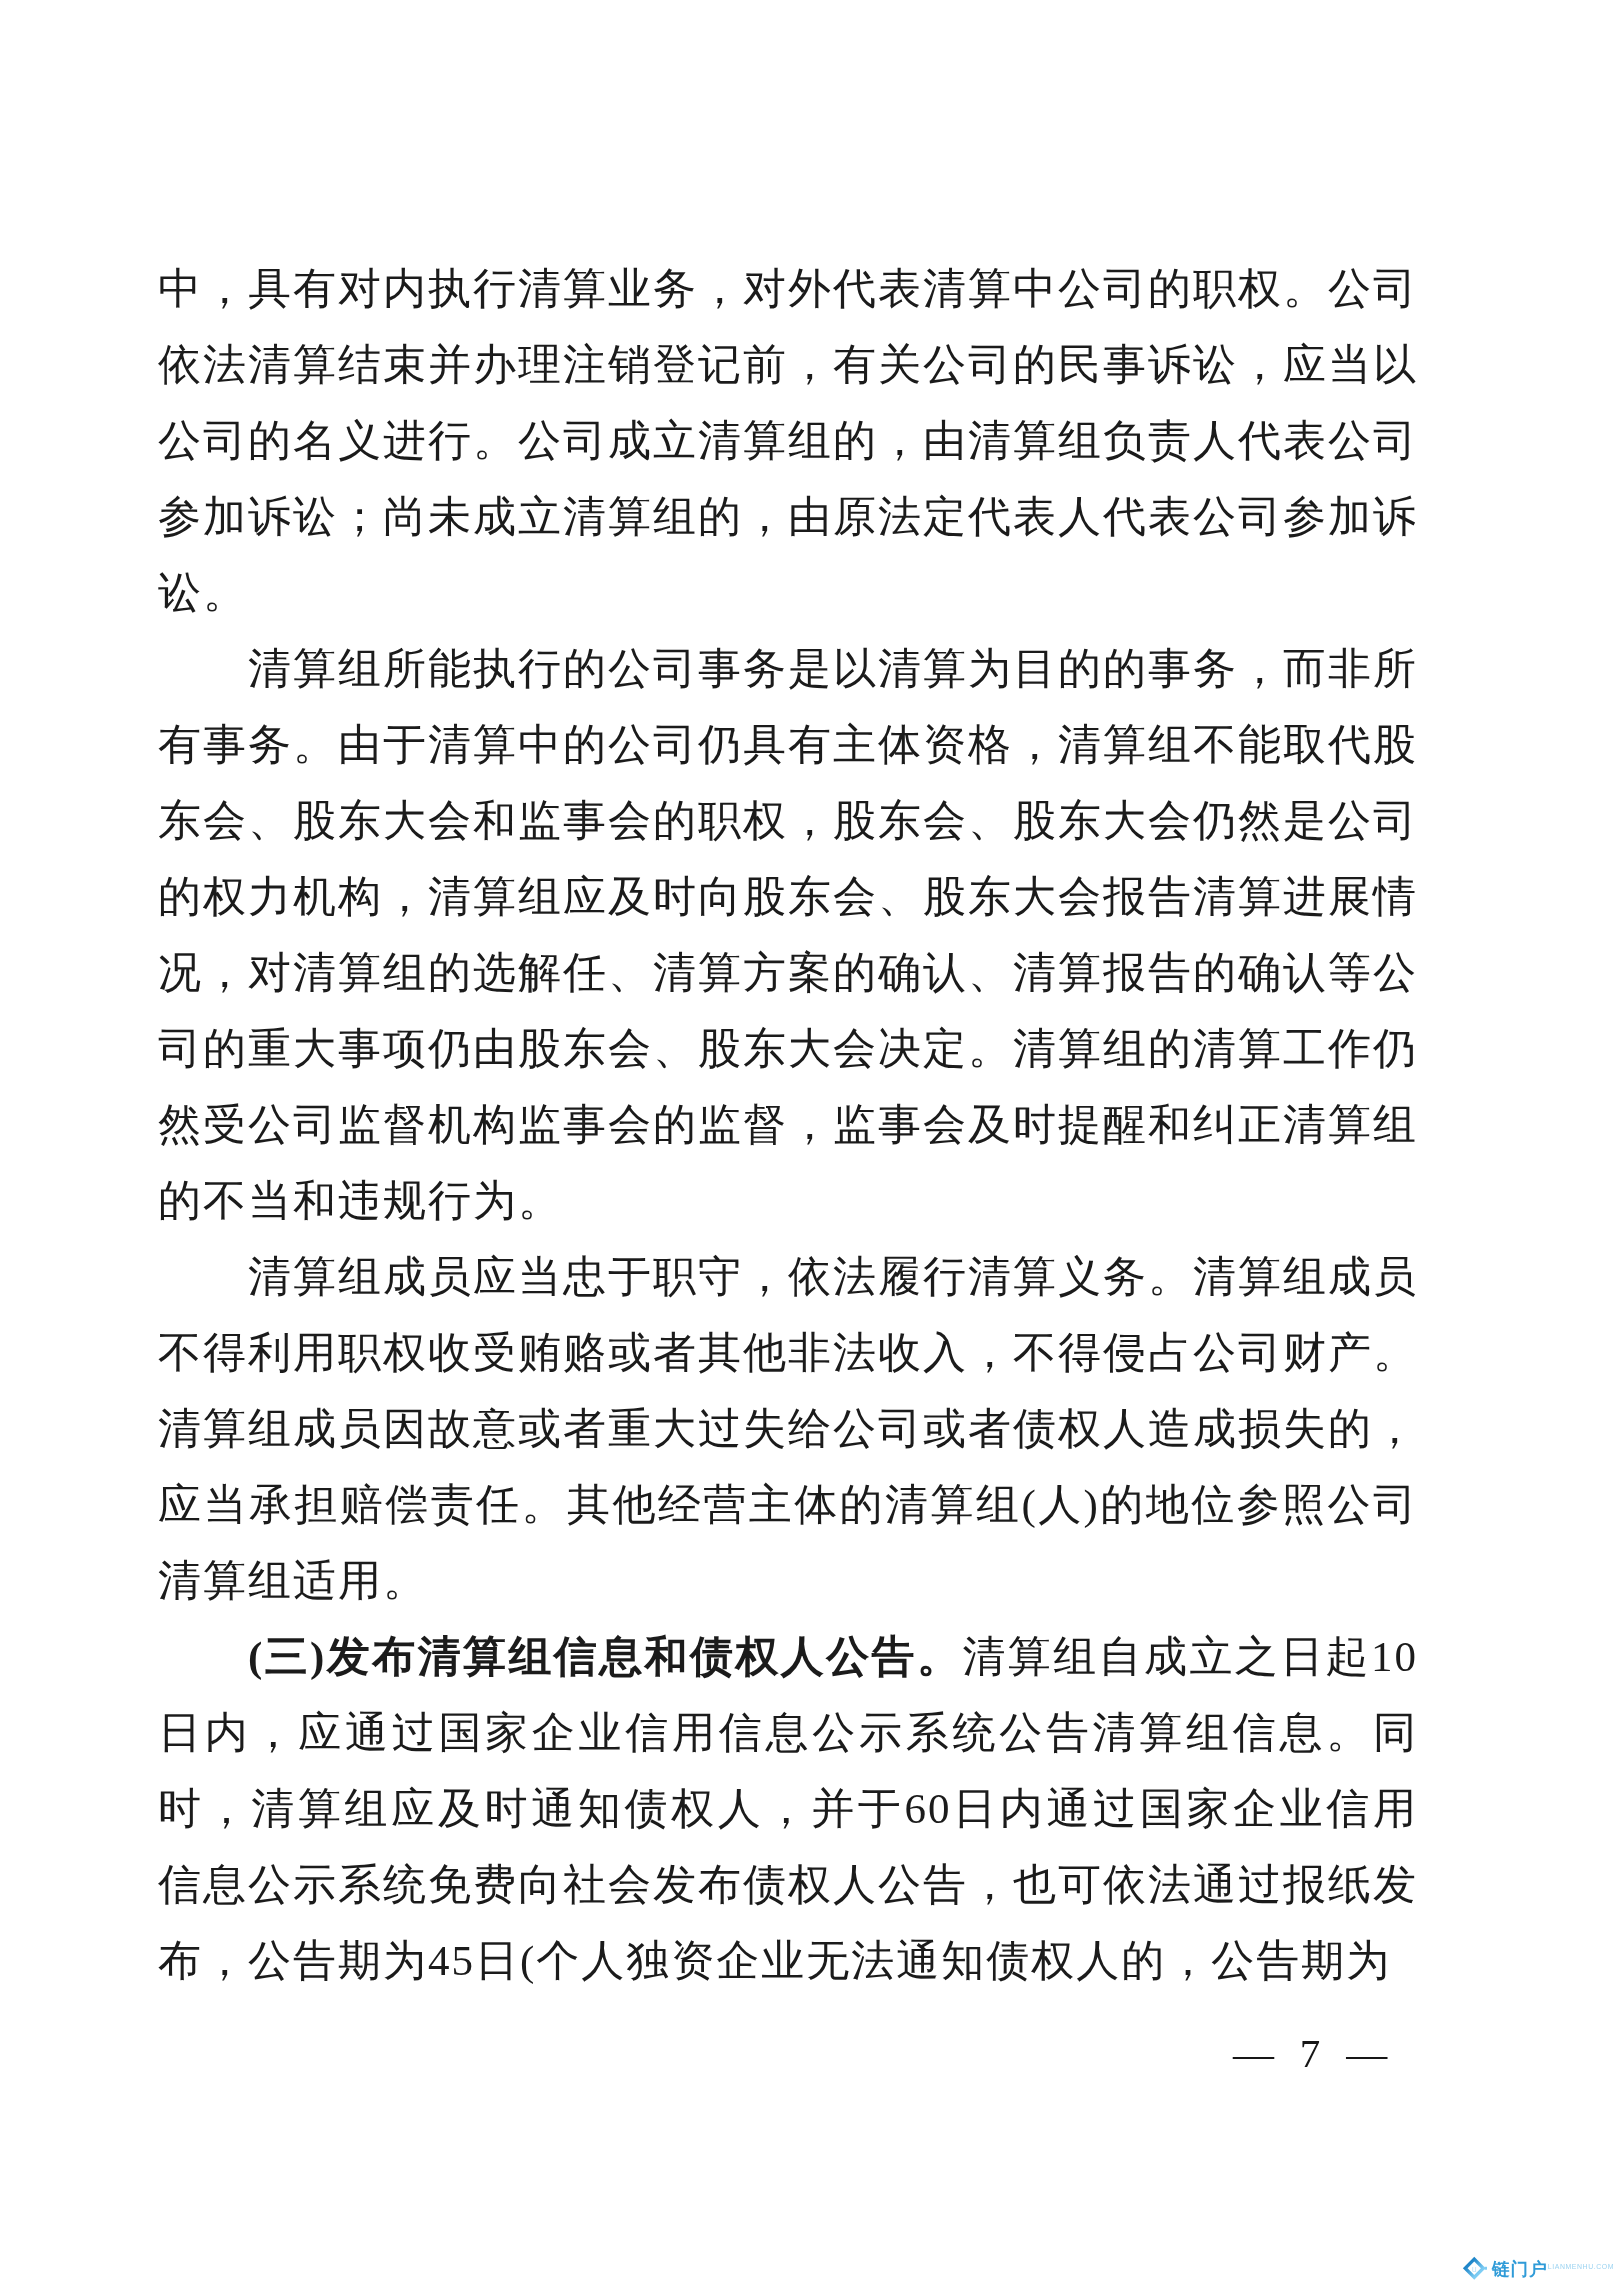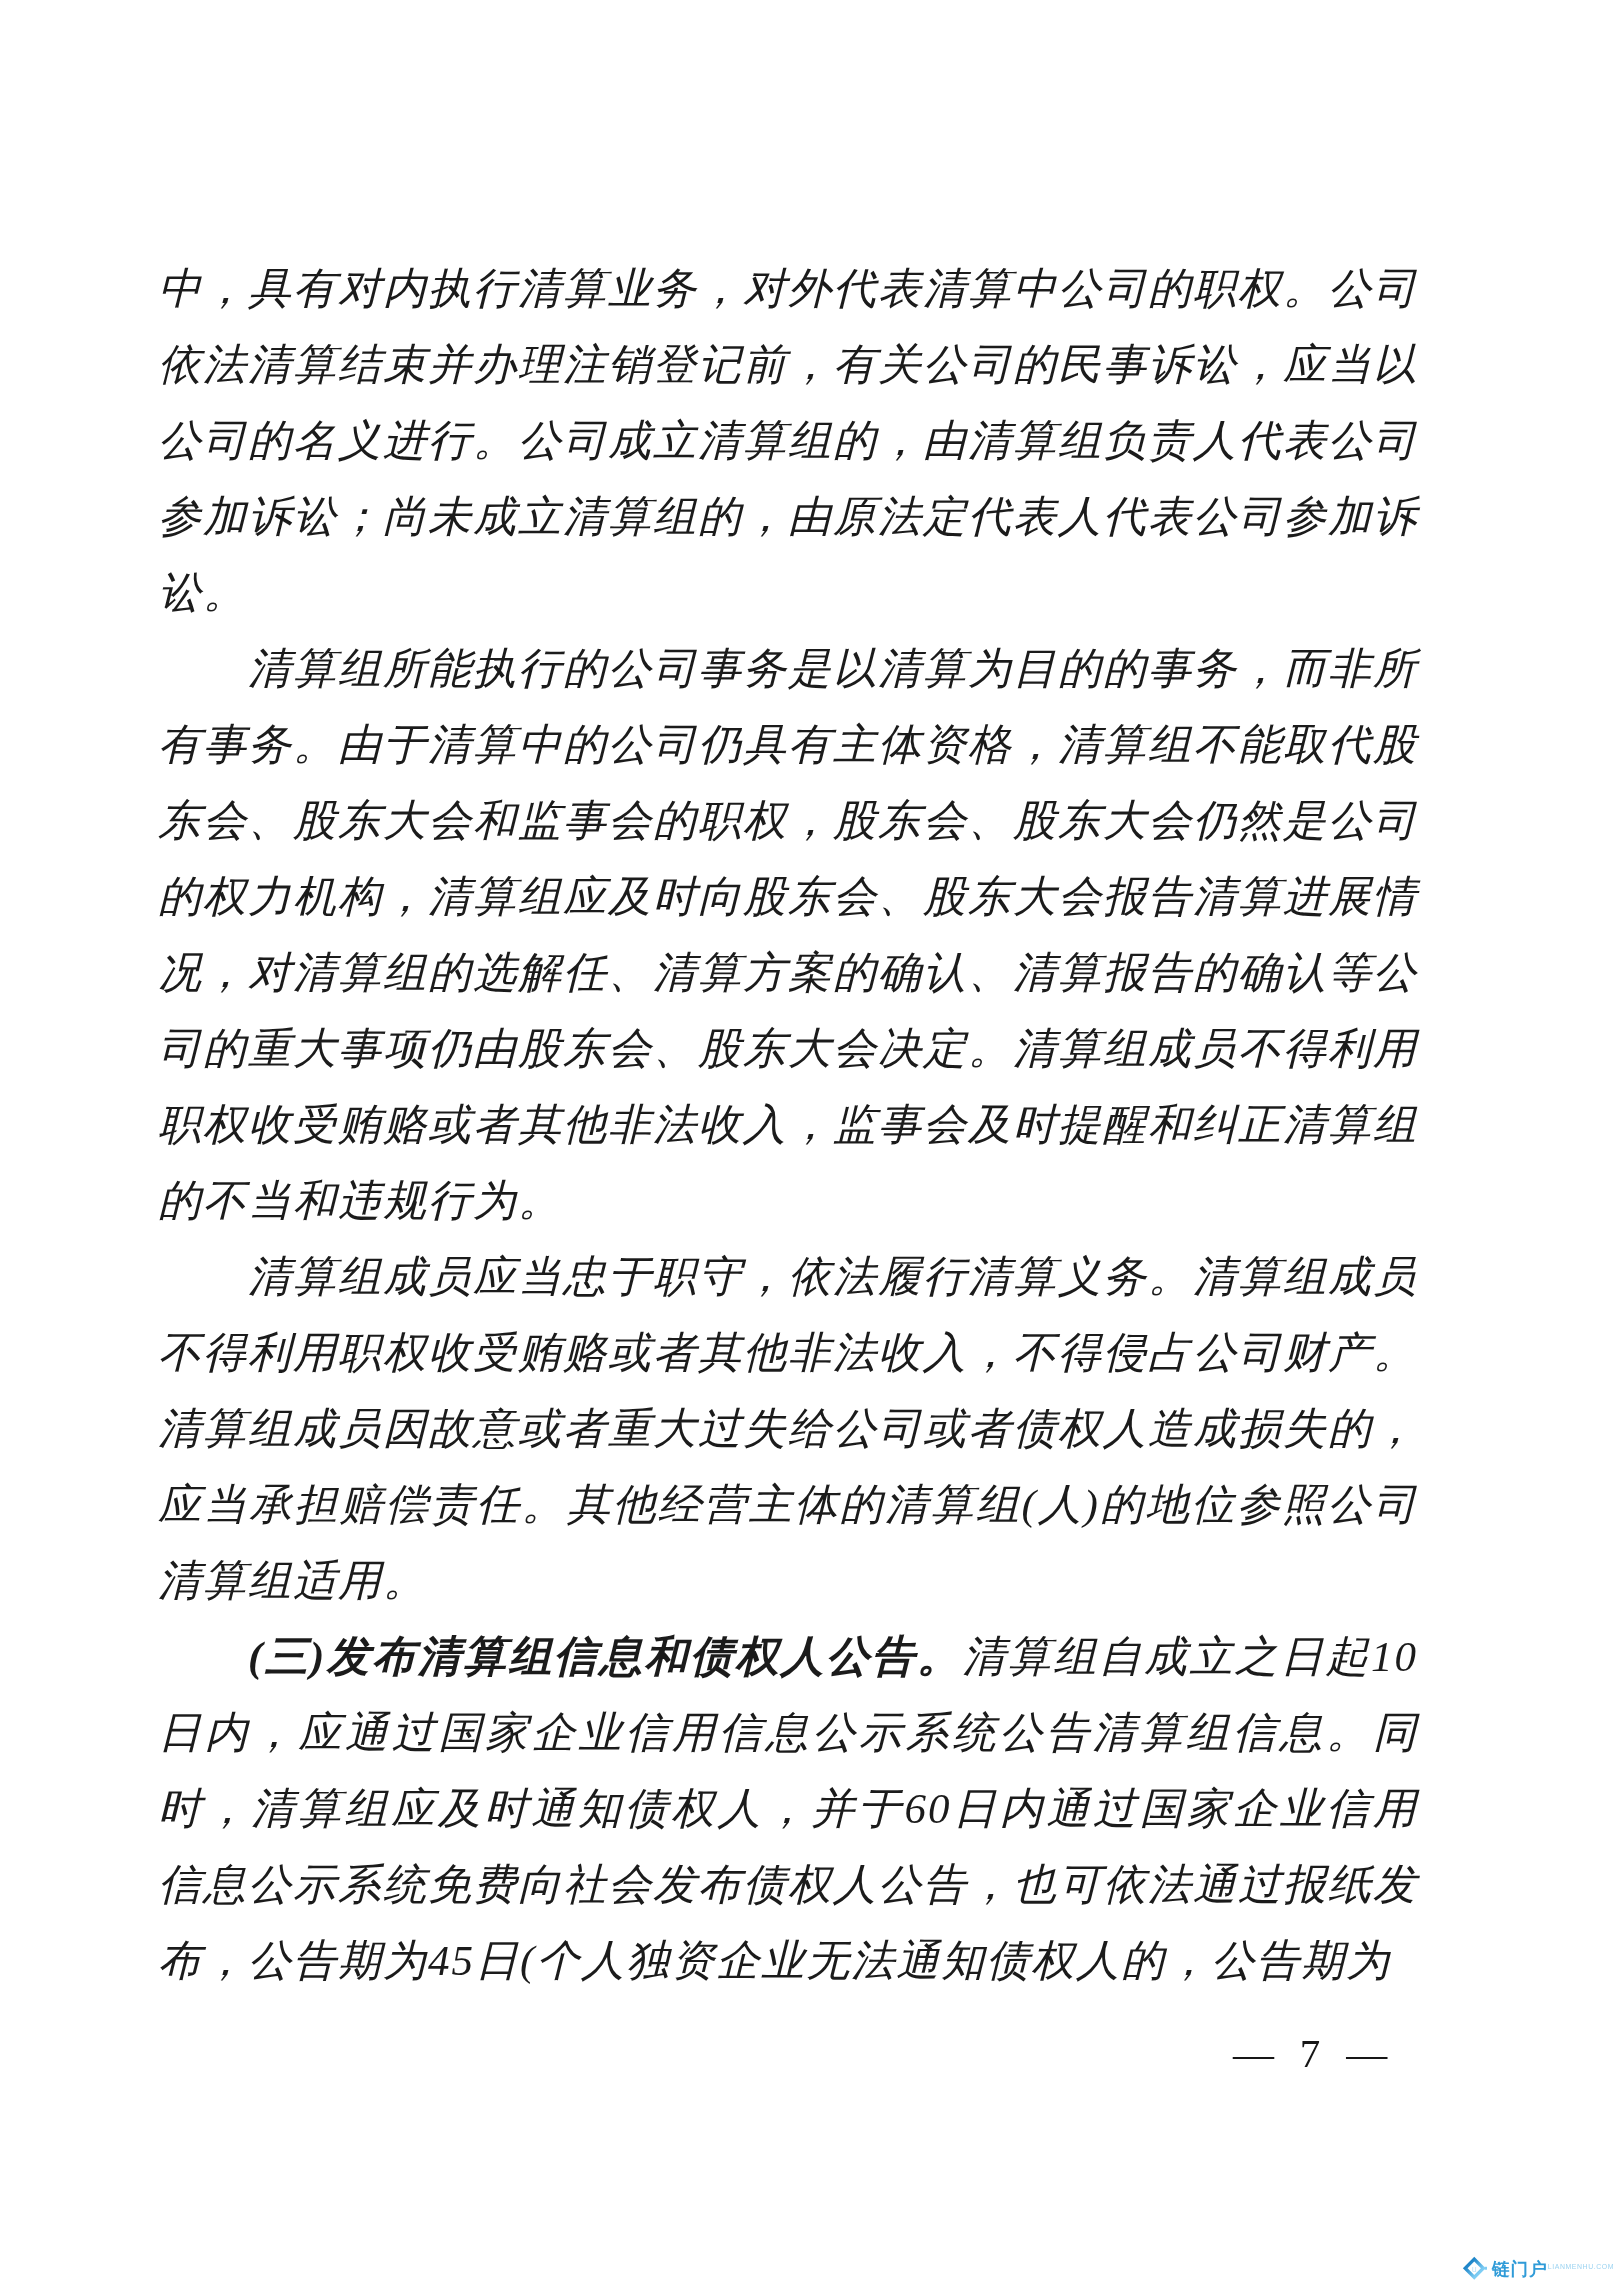--- a/index.html
+++ b/index.html
@@ -22,21 +22,20 @@
     width: 1260px;
     font-size: 43px;
     line-height: 76px;
     letter-spacing: 2px;
     text-align: justify;
     text-justify: inter-character;
   }
   .text-block p {
     margin: 0;
     padding: 0;
-    font-style: italic;
   }
   .text-block p.indent {
     text-indent: 90px;
   }
   .bold-lead {
     font-weight: bold;
   }
   .page-number {
     position: absolute;
     top: 2029px;
@@ -73,21 +72,21 @@
     color: #9bd3f1;
     letter-spacing: 0.6px;
     margin-top: 2.9px;
   }
 </style>
 </head>
 <body>
 
 <div class="text-block">
   <p>中，具有对内执行清算业务，对外代表清算中公司的职权。公司依法清算结束并办理注销登记前，有关公司的民事诉讼，应当以公司的名义进行。公司成立清算组的，由清算组负责人代表公司参加诉讼；尚未成立清算组的，由原法定代表人代表公司参加诉讼。</p>
-  <p class="indent">清算组所能执行的公司事务是以清算为目的的事务，而非所有事务。由于清算中的公司仍具有主体资格，清算组不能取代股东会、股东大会和监事会的职权，股东会、股东大会仍然是公司的权力机构，清算组应及时向股东会、股东大会报告清算进展情况，对清算组的选解任、清算方案的确认、清算报告的确认等公司的重大事项仍由股东会、股东大会决定。清算组成员不得利用职权收受贿赂或者其他非法收入，监事会及时提醒和纠正清算组的不当和违规行为。</p>
+  <p class="indent">清算组所能执行的公司事务是以清算为目的的事务，而非所有事务。由于清算中的公司仍具有主体资格，清算组不能取代股东会、股东大会和监事会的职权，股东会、股东大会仍然是公司的权力机构，清算组应及时向股东会、股东大会报告清算进展情况，对清算组的选解任、清算方案的确认、清算报告的确认等公司的重大事项仍由股东会、股东大会决定。清算组的清算工作仍然受公司监督机构监事会的监督，监事会及时提醒和纠正清算组的不当和违规行为。</p>
   <p class="indent">清算组成员应当忠于职守，依法履行清算义务。清算组成员不得利用职权收受贿赂或者其他非法收入，不得侵占公司财产。清算组成员因故意或者重大过失给公司或者债权人造成损失的，应当承担赔偿责任。其他经营主体的清算组(人)的地位参照公司清算组适用。</p>
   <p class="indent"><span class="bold-lead">(三)发布清算组信息和债权人公告。</span><span>清算组自成立之日起10日内，应通过国家企业信用信息公示系统公告清算组信息。同时，清算组应及时通知债权人，并于60日内通过国家企业信用信息公示系统免费向社会发布债权人公告，也可依法通过报纸发布，公告期为45日(个人独资企业无法通知债权人的，公告期为</span></p>
 </div>
 
 <div class="page-number">— 7 —</div>
 
 <div class="watermark">
   <span>
     <svg width="26.5" height="26.5" viewBox="0 0 27 27">
       <defs>

